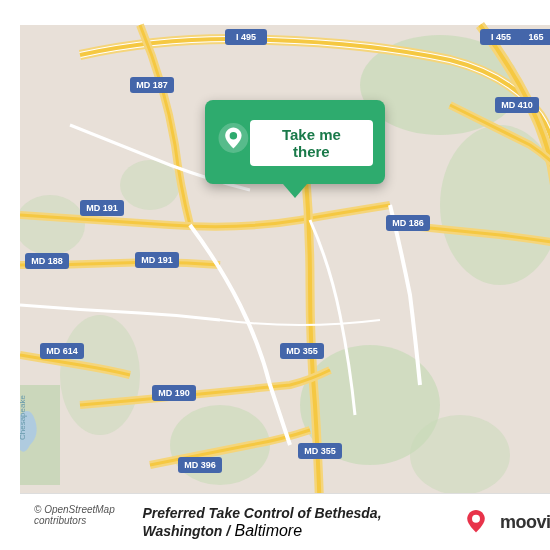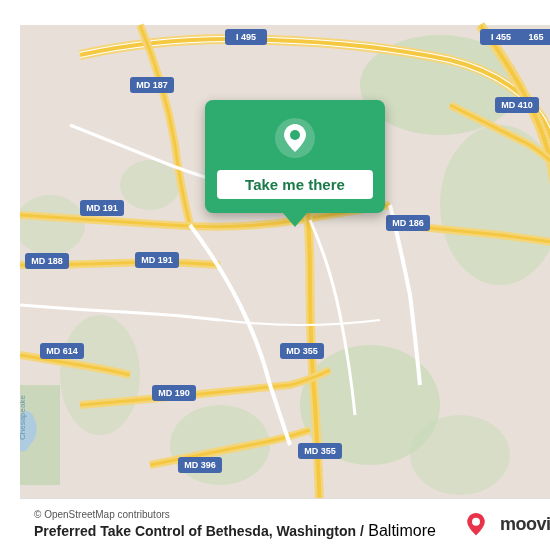--- a/index.html
+++ b/index.html
@@ -30,21 +30,20 @@
     
     #popup-card {
       position: absolute;
       top: 100px;
       left: 185px;
       width: 180px;
       background: #2eab6e;
       border-radius: 8px;
       padding: 16px 12px 14px;
       display: flex;
-      flex-direction: column;
       align-items: center;
       box-shadow: 0 4px 12px rgba(0,0,0,0.3);
       z-index: 10;
     }
 
     #popup-card::after {
       content: '';
       position: absolute;
       bottom: -14px;
       left: 50%;
@@ -85,21 +84,22 @@
       padding: 10px 14px 10px 14px;
       z-index: 20;
       display: flex;
       justify-content: space-between;
       align-items: center;
       border-top: 1px solid #ddd;
     }
 
     #bottom-bar-text {
       display: flex;
-      flex-direction: column;
+      flex-direction: row;
+      font-style: italic;
     }
 
     #attribution {
       font-size: 10px;
       color: #555;
       margin-bottom: 2px;
     }
 
     #place-name {
       font-size: 14px;

